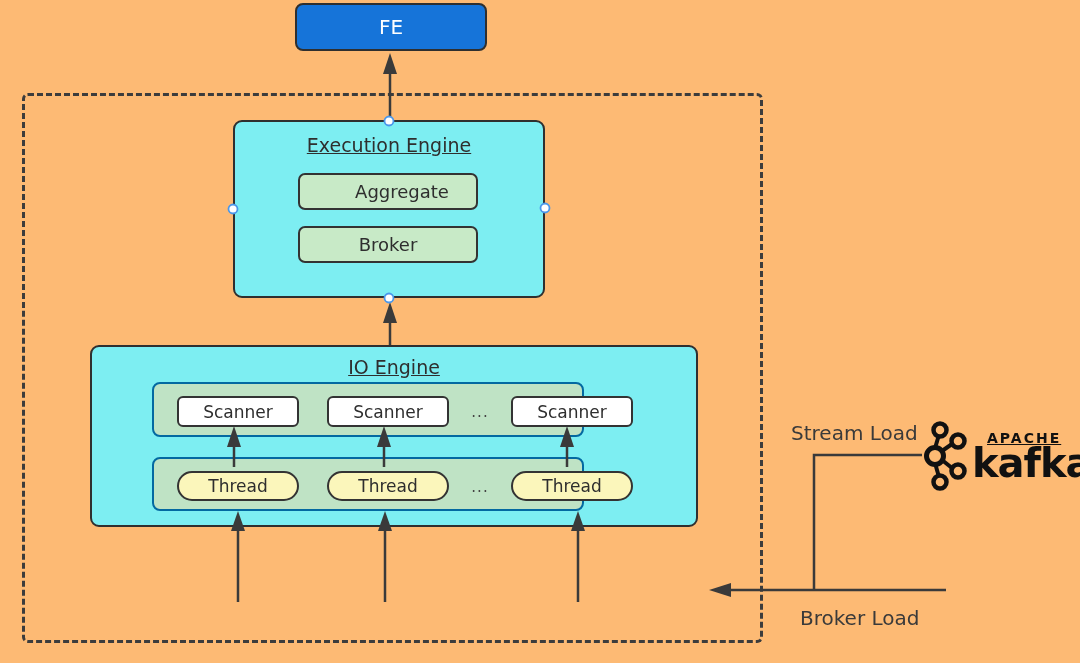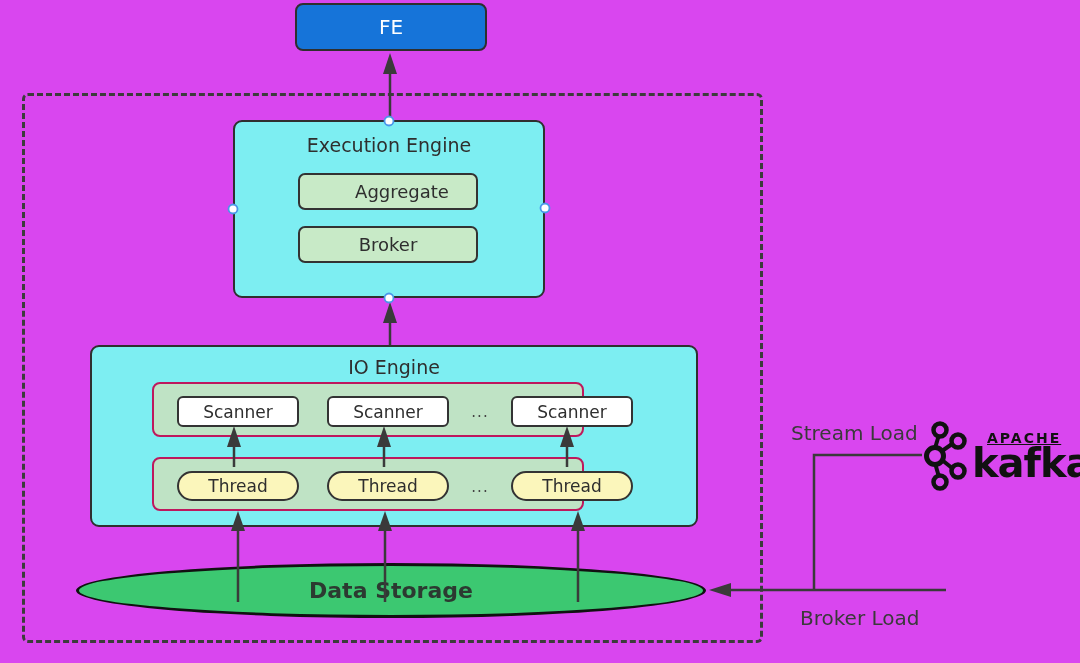--- a/index.html
+++ b/index.html
@@ -3,21 +3,21 @@
 <meta charset="utf-8">
 <style>
   * { margin: 0; padding: 0; box-sizing: border-box; }
   html, body { background: #ffffff; }
   body { font-family: "DejaVu Sans", "Liberation Sans", sans-serif; color: var(--text, #2e2e2e); }
 
   .canvas {
     position: relative;
     width: 1080px;
     height: 663px;
-    background: #d946ef;
+    background: #fdba74;
     overflow: hidden;
   }
 
   
   .node { position: absolute; border: 2px solid #2f2f2f; border-radius: 9px; }
 
   .fe {
     left: 295px; top: 3px; width: 192px; height: 48px;
     background: var(--fe-blue, #1674d9);
     color: #ffffff;
@@ -27,21 +27,21 @@
   }
 
   .dashed-boundary {
     position: absolute;
     left: 22px; top: 93px; width: 741px; height: 550px;
     border: 3px dashed #3c3c3c;
     border-radius: 6px;
     background: transparent;
   }
 
-  .engine { background: var(--cyan, #7deef2); }
+  .engine { background: var(--cyan, #7deef2); text-decoration: underline; }
 
   .exec { left: 233px; top: 120px; width: 312px; height: 178px; }
   .io   { left: 90px;  top: 345px; width: 608px; height: 182px; }
 
   .node-title {
     text-align: center;
     font-size: 19px;
     color: var(--text, #2e2e2e);
   }
   .exec .node-title { margin-top: 12px; }
@@ -56,21 +56,21 @@
     display: flex; align-items: center; justify-content: center;
     font-size: 18px;
   }
   .subbox.aggregate { top: 51px; padding-left: 28px; }
   .subbox.filter    { top: 104px; }
 
   .row {
     position: absolute;
     left: 60px; width: 432px;
     background: var(--row-green, #bfe3c5);
-    border: 2px solid #be185d;
+    border: 2px solid #0369a1;
     border-radius: 8px;
   }
   .row.scanner-row { top: 35px;  height: 55px; }
   .row.thread-row  { top: 110px; height: 54px; }
 
   .cell {
     position: absolute;
     top: 12px; width: 122px; height: 31px;
     border: 2px solid #333;
     border-radius: 6px;
@@ -166,23 +166,20 @@
     </div>
 
     <div class="row thread-row">
       <div class="cell yellow c1">Thread</div>
       <div class="cell yellow c2">Thread</div>
       <div class="dots">...</div>
       <div class="cell yellow c3">Thread</div>
     </div>
   </div>
 
-  <div class="ellipse">
-    <span>Data Storage</span>
-  </div>
 
   <div class="anno stream">Stream Load</div>
   <div class="anno broker">Broker Load</div>
 
   <div class="kafka-logo">
     <svg width="47" height="73" viewBox="0 0 47 73">
       <g stroke="#111" fill="none">
         <line x1="17" y1="15" x2="13" y2="28" stroke-width="4"></line>
         <line x1="13" y1="43" x2="17" y2="57" stroke-width="4"></line>
         <line x1="20" y1="31" x2="30" y2="24" stroke-width="4"></line>

